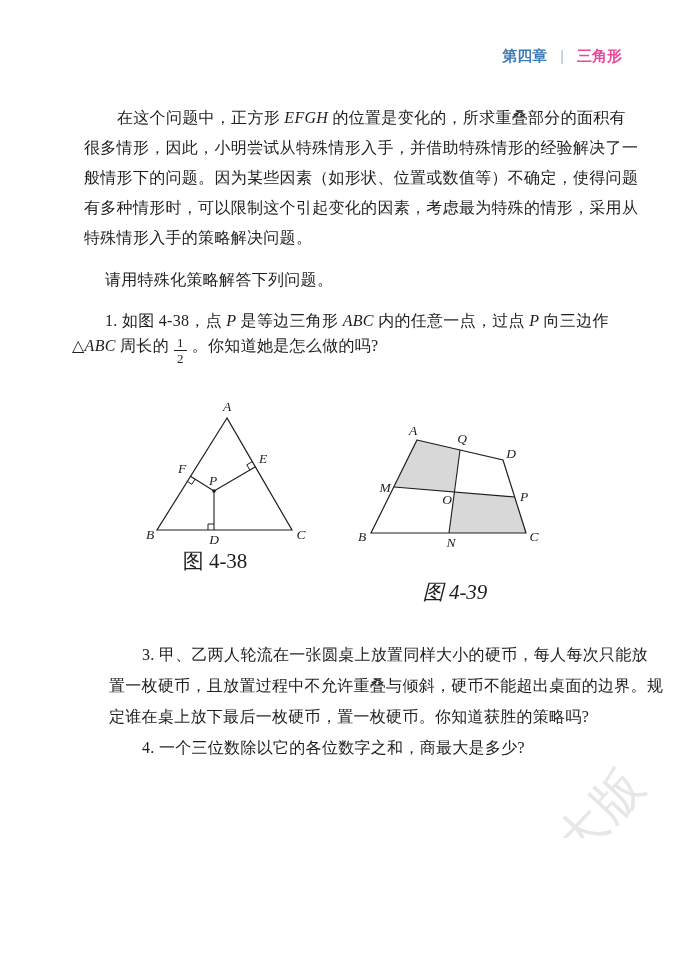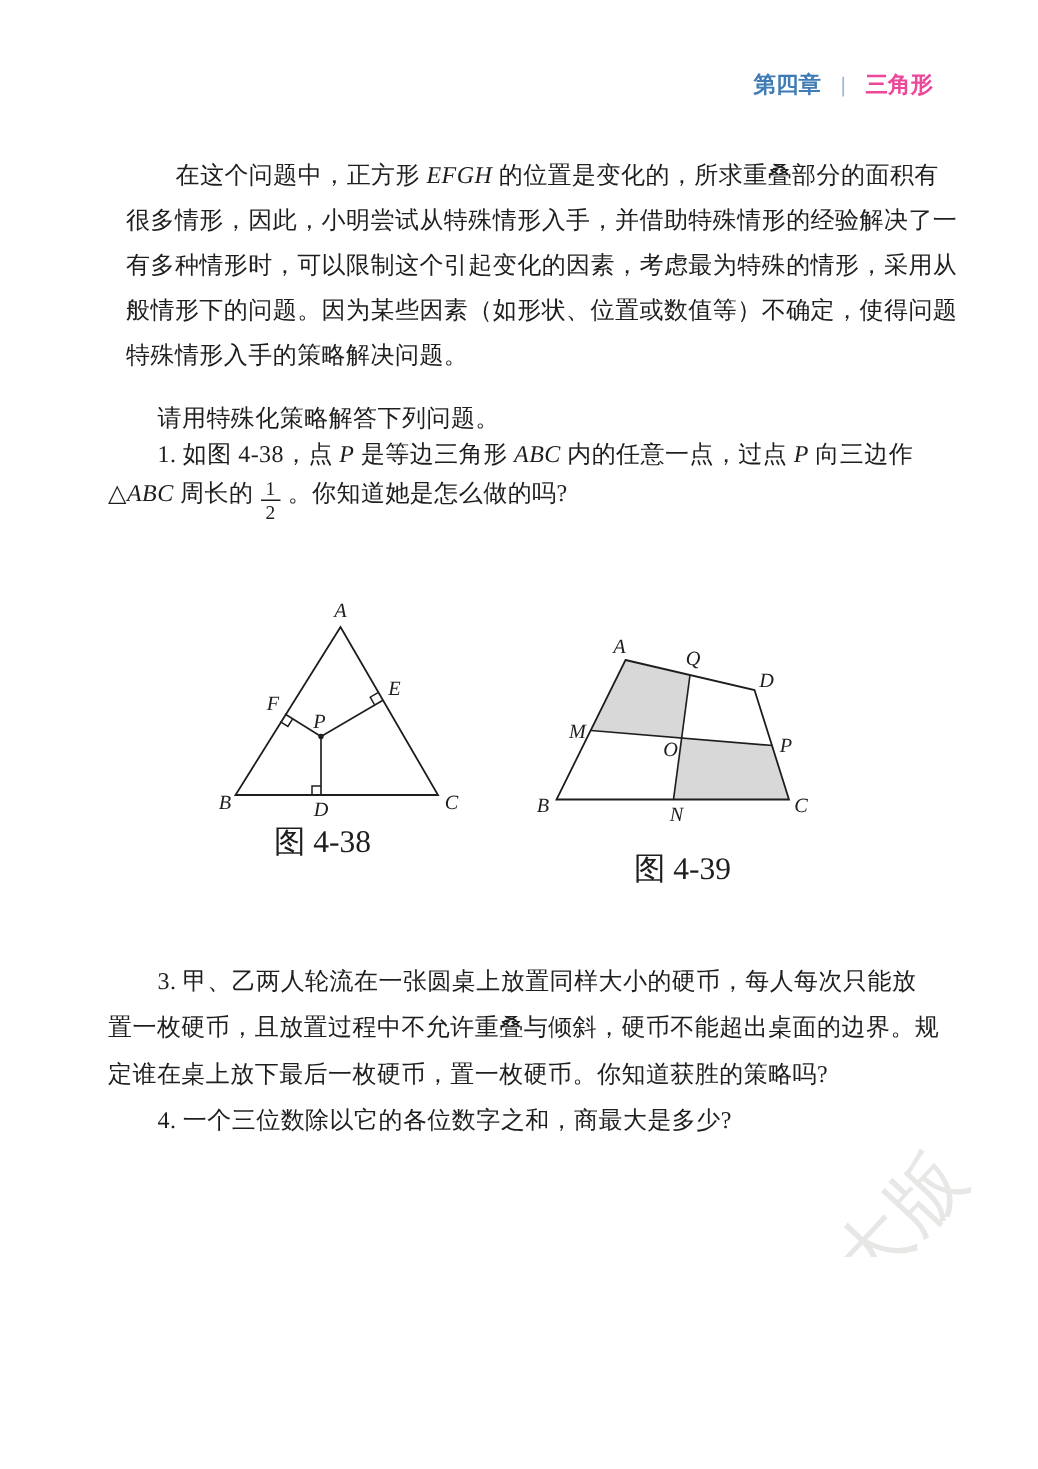--- a/index.html
+++ b/index.html
@@ -13,21 +13,21 @@
     position:absolute;top:46px;right:70px;height:20px;
     font-family:"Liberation Sans","DejaVu Sans",sans-serif;
     font-size:15px;font-weight:bold;display:flex;align-items:center;
   }
   .hdr .chapter{color:#3f7cb6;}
   .hdr .sep{color:#9db9d6;font-weight:normal;margin:0 13px;font-size:14px;}
   .hdr .section{color:#ec4899;}
   
   .para{position:absolute;left:72px;width:552px;font-size:16px;}
   .line{height:30px;line-height:30px;white-space:nowrap;letter-spacing:0.3px;}
-  .lh31 .line{height:31px;line-height:31px;}
+  .lh31 .line{height:31px;line-height:31px;margin-left:37px;}
   .indent{padding-left:33px;}
   i{font-family:"Liberation Serif","DejaVu Serif",serif;font-style:italic;}
   .frac-line{display:flex;height:42px;line-height:normal;white-space:nowrap;letter-spacing:0.3px;}
   .frac{display:inline-flex;flex-direction:column;align-items:center;line-height:1;font-size:13px;margin:0 5px;font-style:normal;}
   .frac .num{padding:0 3px 1px 3px;}
   .frac .den{border-top:1px solid #1e1e1e;padding:1px 3px 0 3px;}
   
   .fig-svg{position:absolute;}
   .fig-caption{position:absolute;font-size:21px;text-align:center;height:22px;line-height:22px;}
   svg text{font-family:"Liberation Serif","DejaVu Serif",serif;font-style:italic;font-size:13.5px;fill:#1e1e1e;}
@@ -52,30 +52,30 @@
 
   <div class="hdr">
     <span class="chapter">第四章</span>
     <span class="sep">|</span>
     <span class="section">三角形</span>
   </div>
 
   <div class="para" style="top:103px;margin-left:12px;">
     <div class="line indent">在这个问题中，正方形 <i>EFGH</i> 的位置是变化的，所求重叠部分的面积有</div>
     <div class="line">很多情形，因此，小明尝试从特殊情形入手，并借助特殊情形的经验解决了一</div>
+    <div class="line">般情形下的问题。因为某些因素（如形状、位置或数值等）不确定，使得问题</div>
     <div class="line">有多种情形时，可以限制这个引起变化的因素，考虑最为特殊的情形，采用从</div>
-    <div class="line">般情形下的问题。因为某些因素（如形状、位置或数值等）不确定，使得问题</div>
     <div class="line">特殊情形入手的策略解决问题。</div>
   </div>
 
   <div class="para" style="top:265px;">
     <div class="line indent">请用特殊化策略解答下列问题。</div>
   </div>
 
-  <div class="para" style="top:289px;">
+  <div class="para" style="top:306px;">
     <div class="line indent">1. 如图 4-38，点 <i>P</i> 是等边三角形 <i>ABC</i> 内的任意一点，过点 <i>P</i> 向三边作</div>
     <div class="frac-line">
       <span>△<i>ABC</i> 周长的</span>
       <span class="frac">
         <span class="num">1</span>
         <span class="den">2</span>
       </span>
       <span>。你知道她是怎么做的吗?</span>
     </div>
   </div>
@@ -108,21 +108,21 @@
     <text x="58" y="15" text-anchor="middle">A</text>
     <text x="107" y="23" text-anchor="middle">Q</text>
     <text x="156" y="38" text-anchor="middle">D</text>
     <text x="30" y="72" text-anchor="middle">M</text>
     <text x="92" y="84" text-anchor="middle">O</text>
     <text x="169" y="81" text-anchor="middle">P</text>
     <text x="7" y="121" text-anchor="middle">B</text>
     <text x="96" y="127" text-anchor="middle">N</text>
     <text x="179" y="121" text-anchor="middle">C</text>
   </svg>
-  <div class="fig-caption" style="left:400px;top:568px;width:110px;">图 4-39</div>
+  <div class="fig-caption" style="left:400px;top:581px;width:110px;font-style:italic;">图 4-39</div>
 
 
   <div class="para lh31" style="top:639px;">
     <div class="line indent">3. 甲、乙两人轮流在一张圆桌上放置同样大小的硬币，每人每次只能放</div>
     <div class="line">置一枚硬币，且放置过程中不允许重叠与倾斜，硬币不能超出桌面的边界。规</div>
     <div class="line">定谁在桌上放下最后一枚硬币，置一枚硬币。你知道获胜的策略吗?</div>
   </div>
 
   <div class="para lh31" style="top:732px;">
     <div class="line indent">4. 一个三位数除以它的各位数字之和，商最大是多少?</div>

